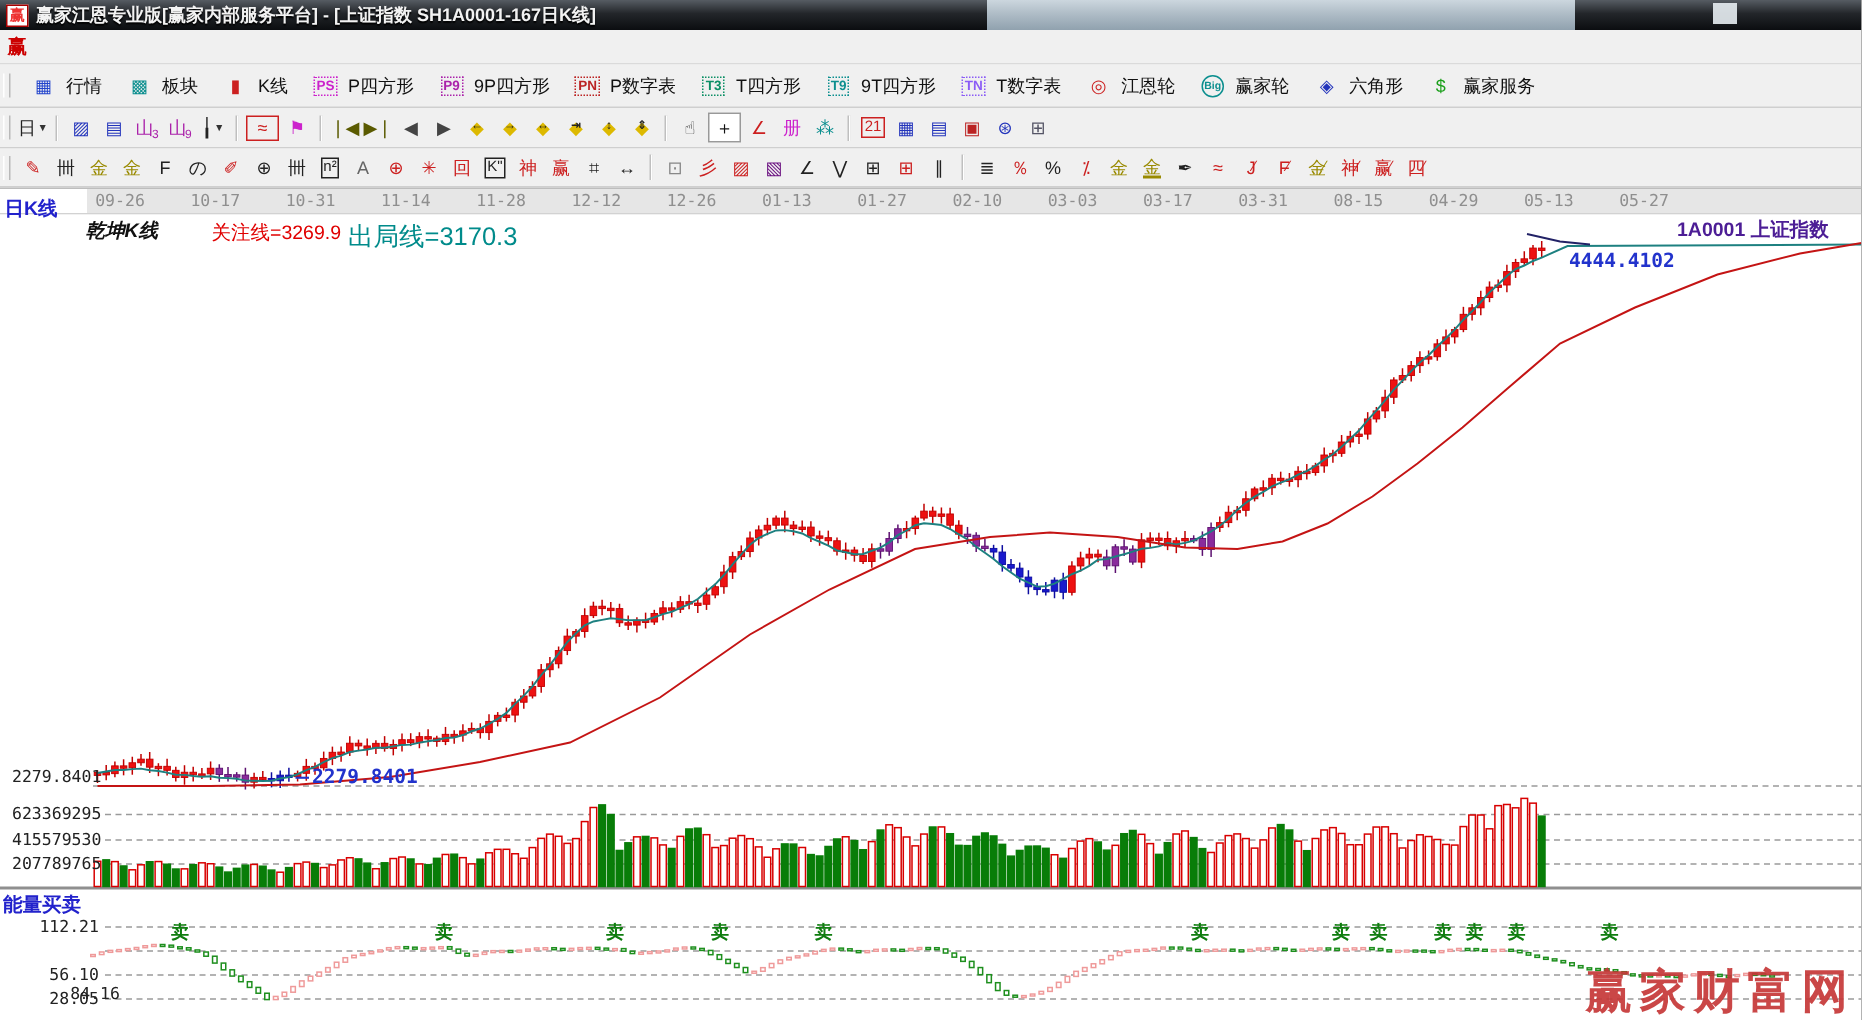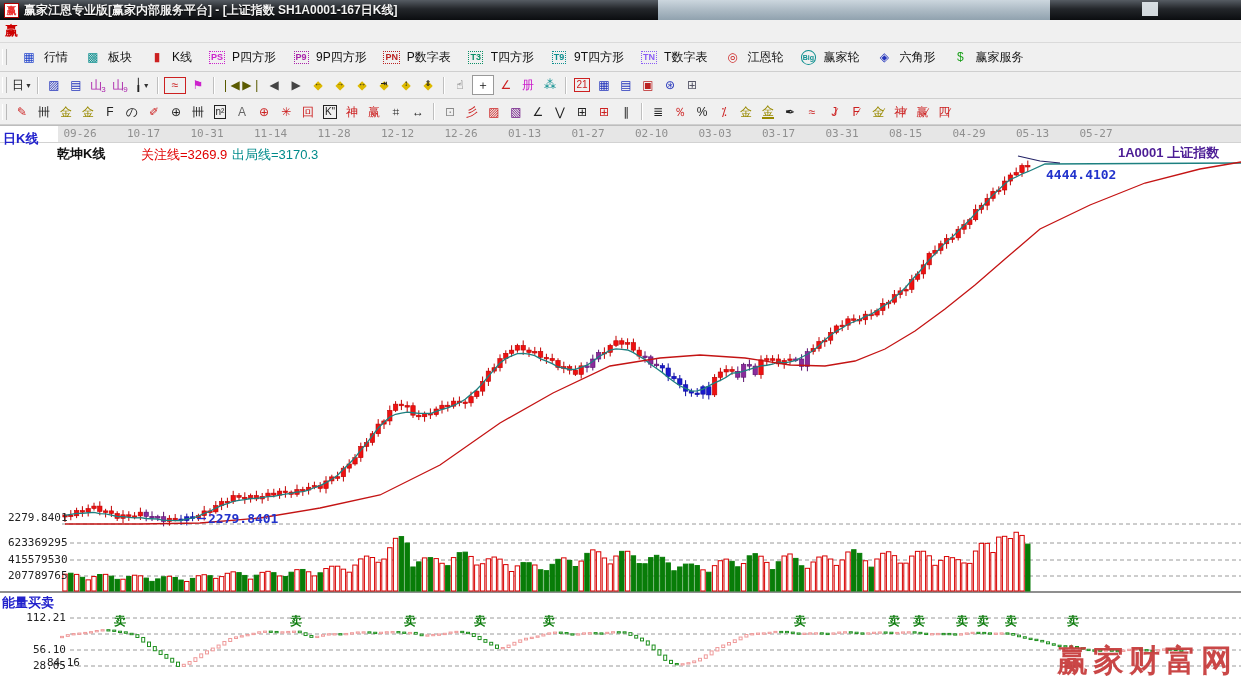--- a/index.html
+++ b/index.html
@@ -41,23 +41,23 @@
   .datestrip{position:relative;height:16px;background:#e6e6e6;border-top:1px solid #bdbdbd;
              border-bottom:1px solid #d2d2d2;}
   .datestrip .mask{position:absolute;left:0;top:0;width:58px;height:16px;background:#fff;}
   .dtick{position:absolute;top:1px;transform:translateX(-50%);font-size:11px;color:#8f8f8f;
          font-family:"DejaVu Sans Mono","Liberation Mono",monospace;}
   
   .chart-region{position:relative;height:540px;background:#fff;}
   #chart-svg{position:absolute;left:0;top:0;}
   .abs{position:absolute;white-space:nowrap;}
   .lbl-period{left:3px;top:130px;color:#2222cc;font-size:13px;font-weight:bold;position:absolute;z-index:5;}
-  .lbl-kname{left:57px;top:2px;color:#111;font-size:13px;font-weight:bold;}
+  .lbl-kname{left:57px;top:2px;color:#111;font-size:13px;font-weight:bold;font-style:italic;}
   .lbl-watch{left:141px;top:3px;color:#e00000;font-size:13px;}
-  .lbl-exit{left:232px;top:3px;color:#008b8b;font-size:13px;}
+  .lbl-exit{left:232px;top:3px;color:#008b8b;font-size:17px;}
   .lbl-symbol{left:1118px;top:1px;color:#4c1d95;font-size:13px;font-weight:bold;}
   .num{font-family:"DejaVu Sans Mono","Liberation Mono",monospace;}
   .lbl-axis{color:#222;font-size:11px;width:58px;text-align:right;}
   .lbl-lowaxis{left:8px;top:368px;}
   .vol1{left:8px;top:393px;} .vol2{left:8px;top:410px;} .vol3{left:8px;top:426px;}
   .lbl-peak{left:1046px;top:24px;color:#2233cc;font-size:13px;font-weight:bold;}
   .lbl-lowblue{left:208px;top:368px;color:#2233cc;font-size:13px;font-weight:bold;}
   .lbl-indtitle{left:2px;top:451px;color:#2222cc;font-size:13px;font-weight:bold;}
   .ind1{left:18px;top:468px;} .ind2{left:32px;top:484px;margin-top:29px;} .ind3{left:18px;top:500px;} .ind4{left:18px;top:516px;}
   .lbl-ind{color:#222;font-size:11px;width:48px;text-align:right;}

